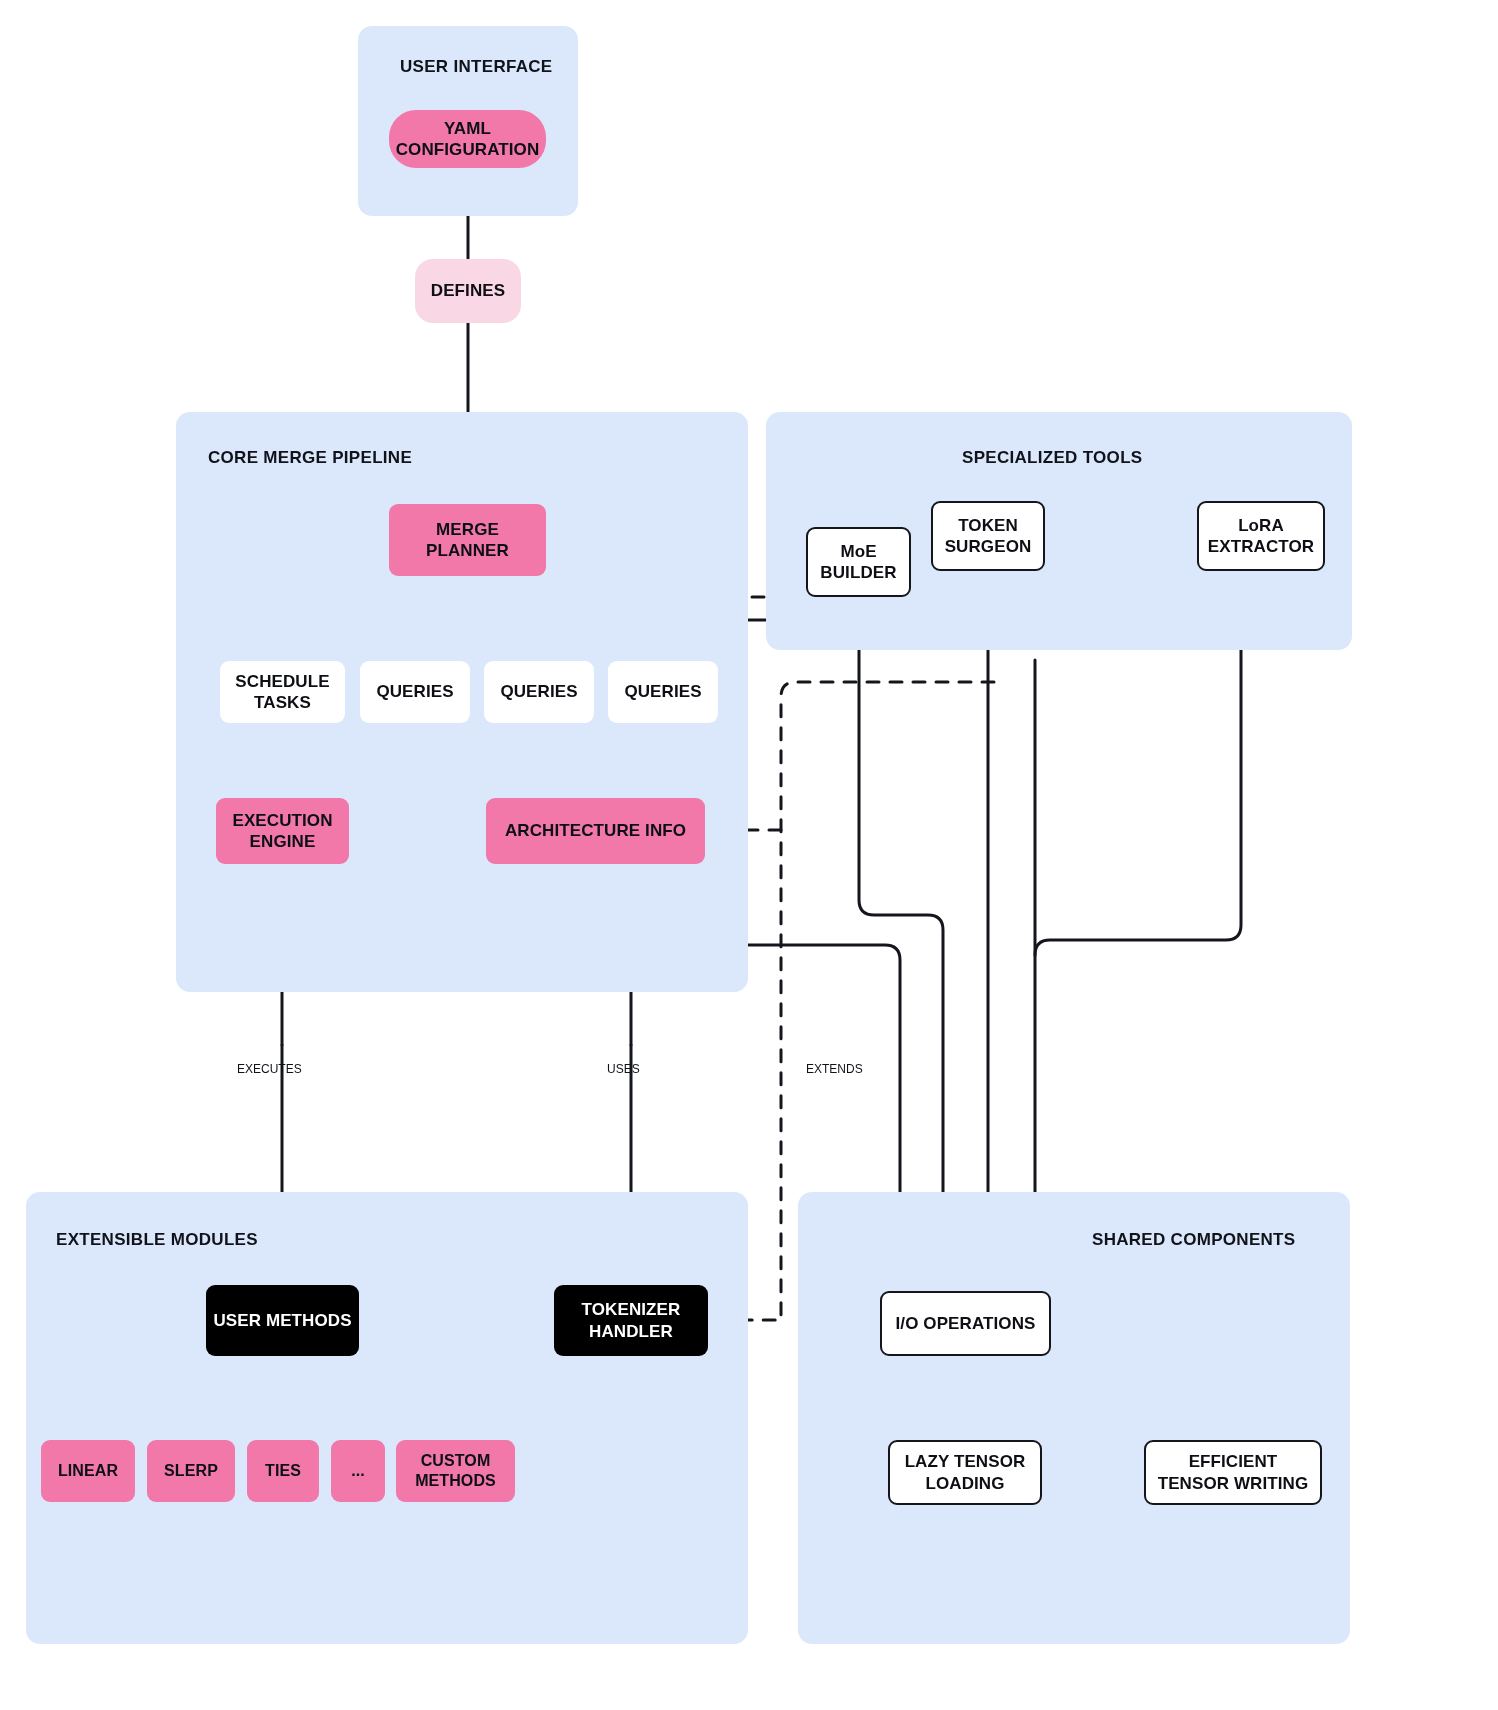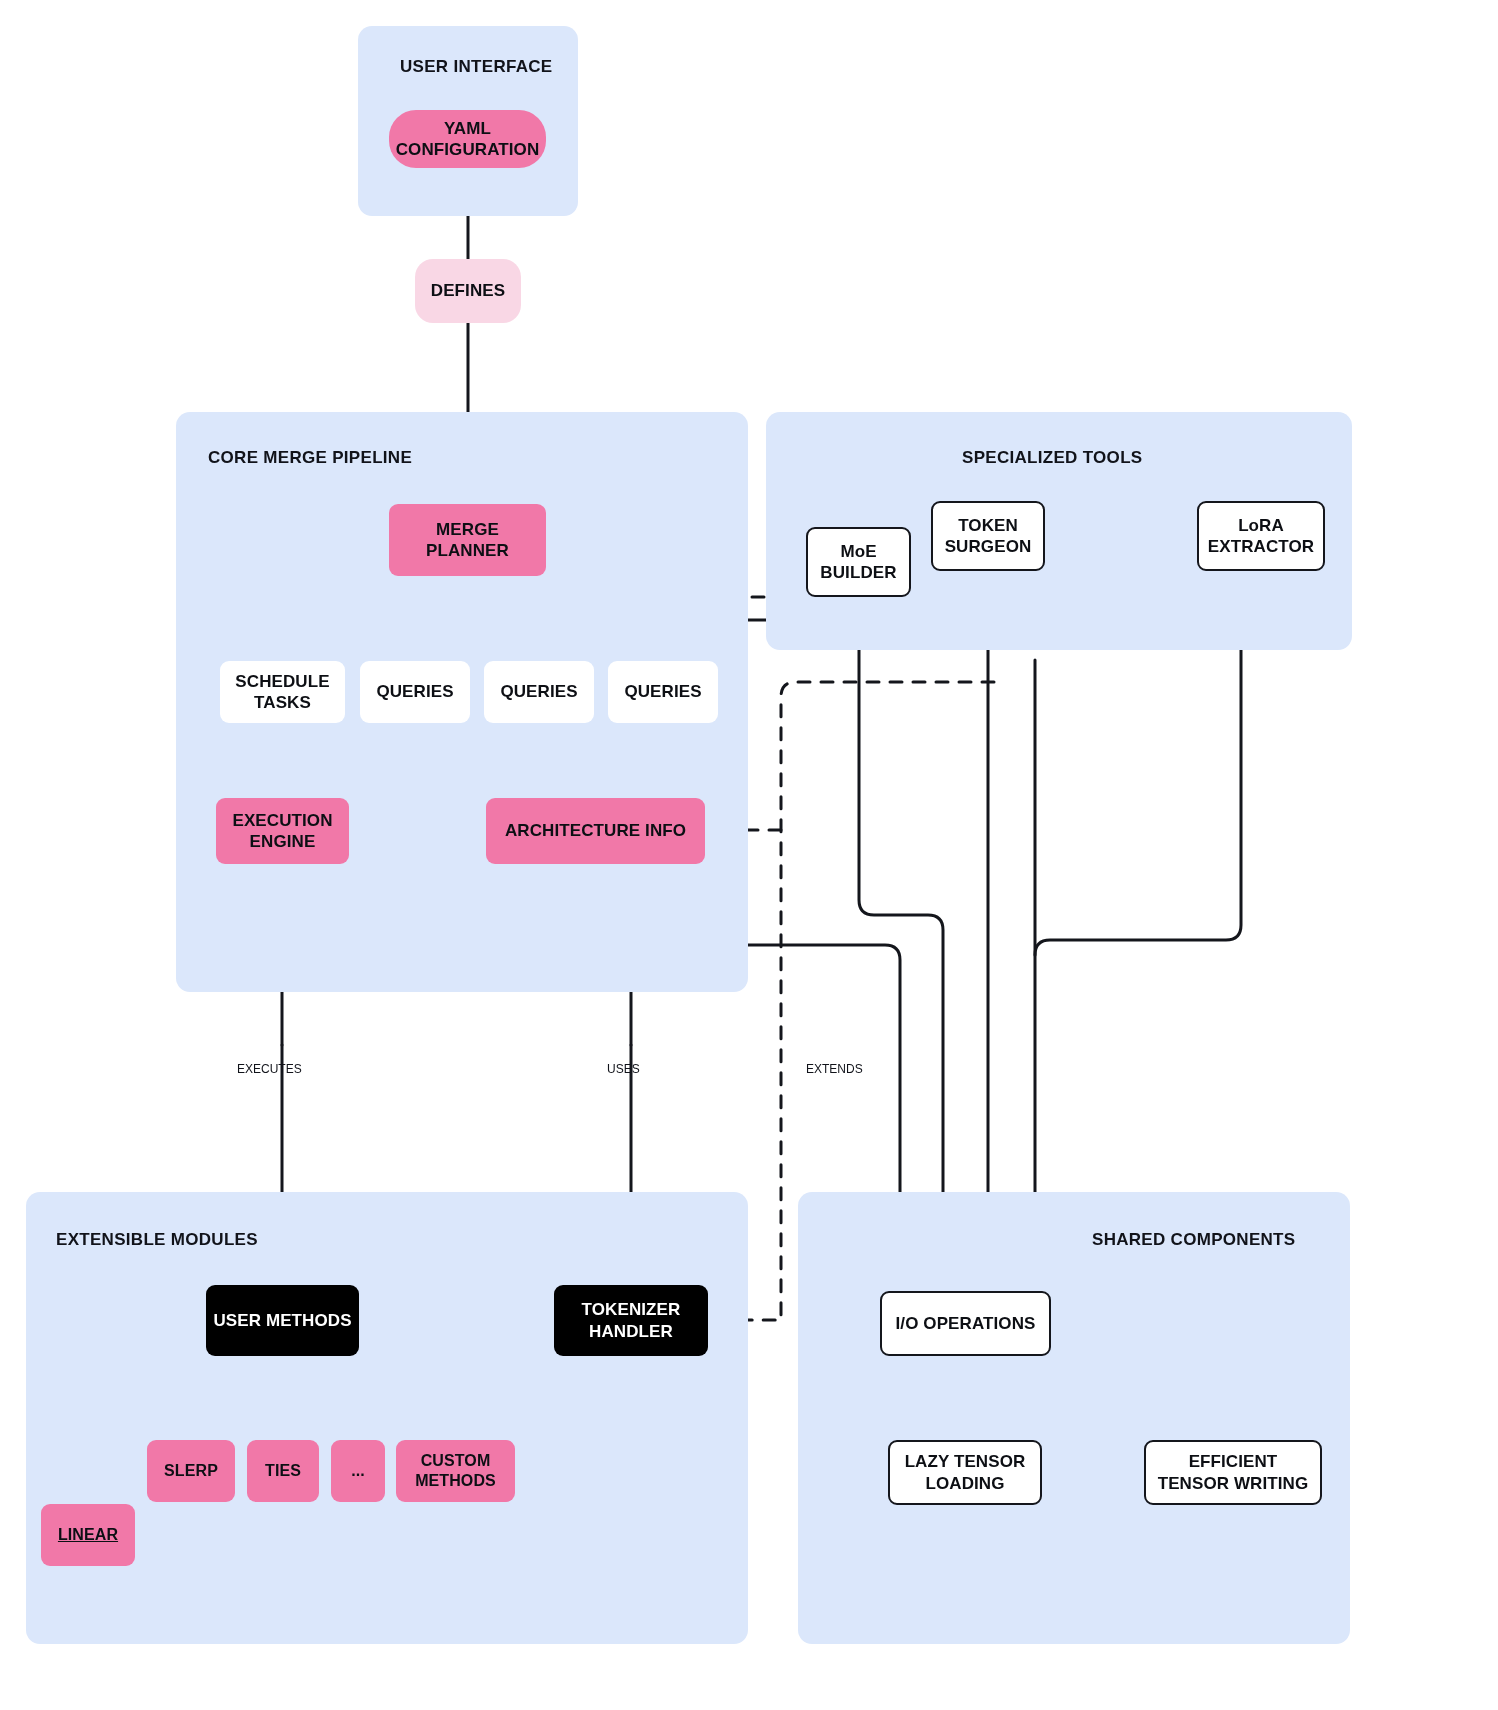--- a/index.html
+++ b/index.html
@@ -191,21 +191,21 @@
   <div class="node white" style="left:806px; top:501px; width:105px; height:70px;margin-top:26px;">MoE<br>BUILDER</div>
 
   <div class="node white" style="left:931px; top:501px; width:114px; height:70px;">TOKEN<br>SURGEON</div>
 
   <div class="node white" style="left:1177px; top:501px; width:128px; height:70px;margin-left:20px;">LoRA<br>EXTRACTOR</div>
 
   <div class="node black" style="left:206px; top:1285px; width:153px; height:71px;">USER METHODS</div>
 
   <div class="node black" style="left:554px; top:1285px; width:154px; height:71px;">TOKENIZER<br>HANDLER</div>
 
-  <div class="node pink small" style="left:41px; top:1504px; width:94px; height:62px;text-decoration:underline;">LINEAR</div>
+  <div class="node pink small" style="left:41px; top:1440px; width:94px; height:62px;">LINEAR</div>
 
   <div class="node pink small" style="left:147px; top:1440px; width:88px; height:62px;">SLERP</div>
 
   <div class="node pink small" style="left:247px; top:1440px; width:72px; height:62px;">TIES</div>
 
   <div class="node pink small" style="left:331px; top:1440px; width:54px; height:62px;">...</div>
 
   <div class="node pink small" style="left:396px; top:1440px; width:119px; height:62px;">CUSTOM<br>METHODS</div>
 
   <div class="node white" style="left:880px; top:1291px; width:171px; height:65px;">I/O OPERATIONS</div>

